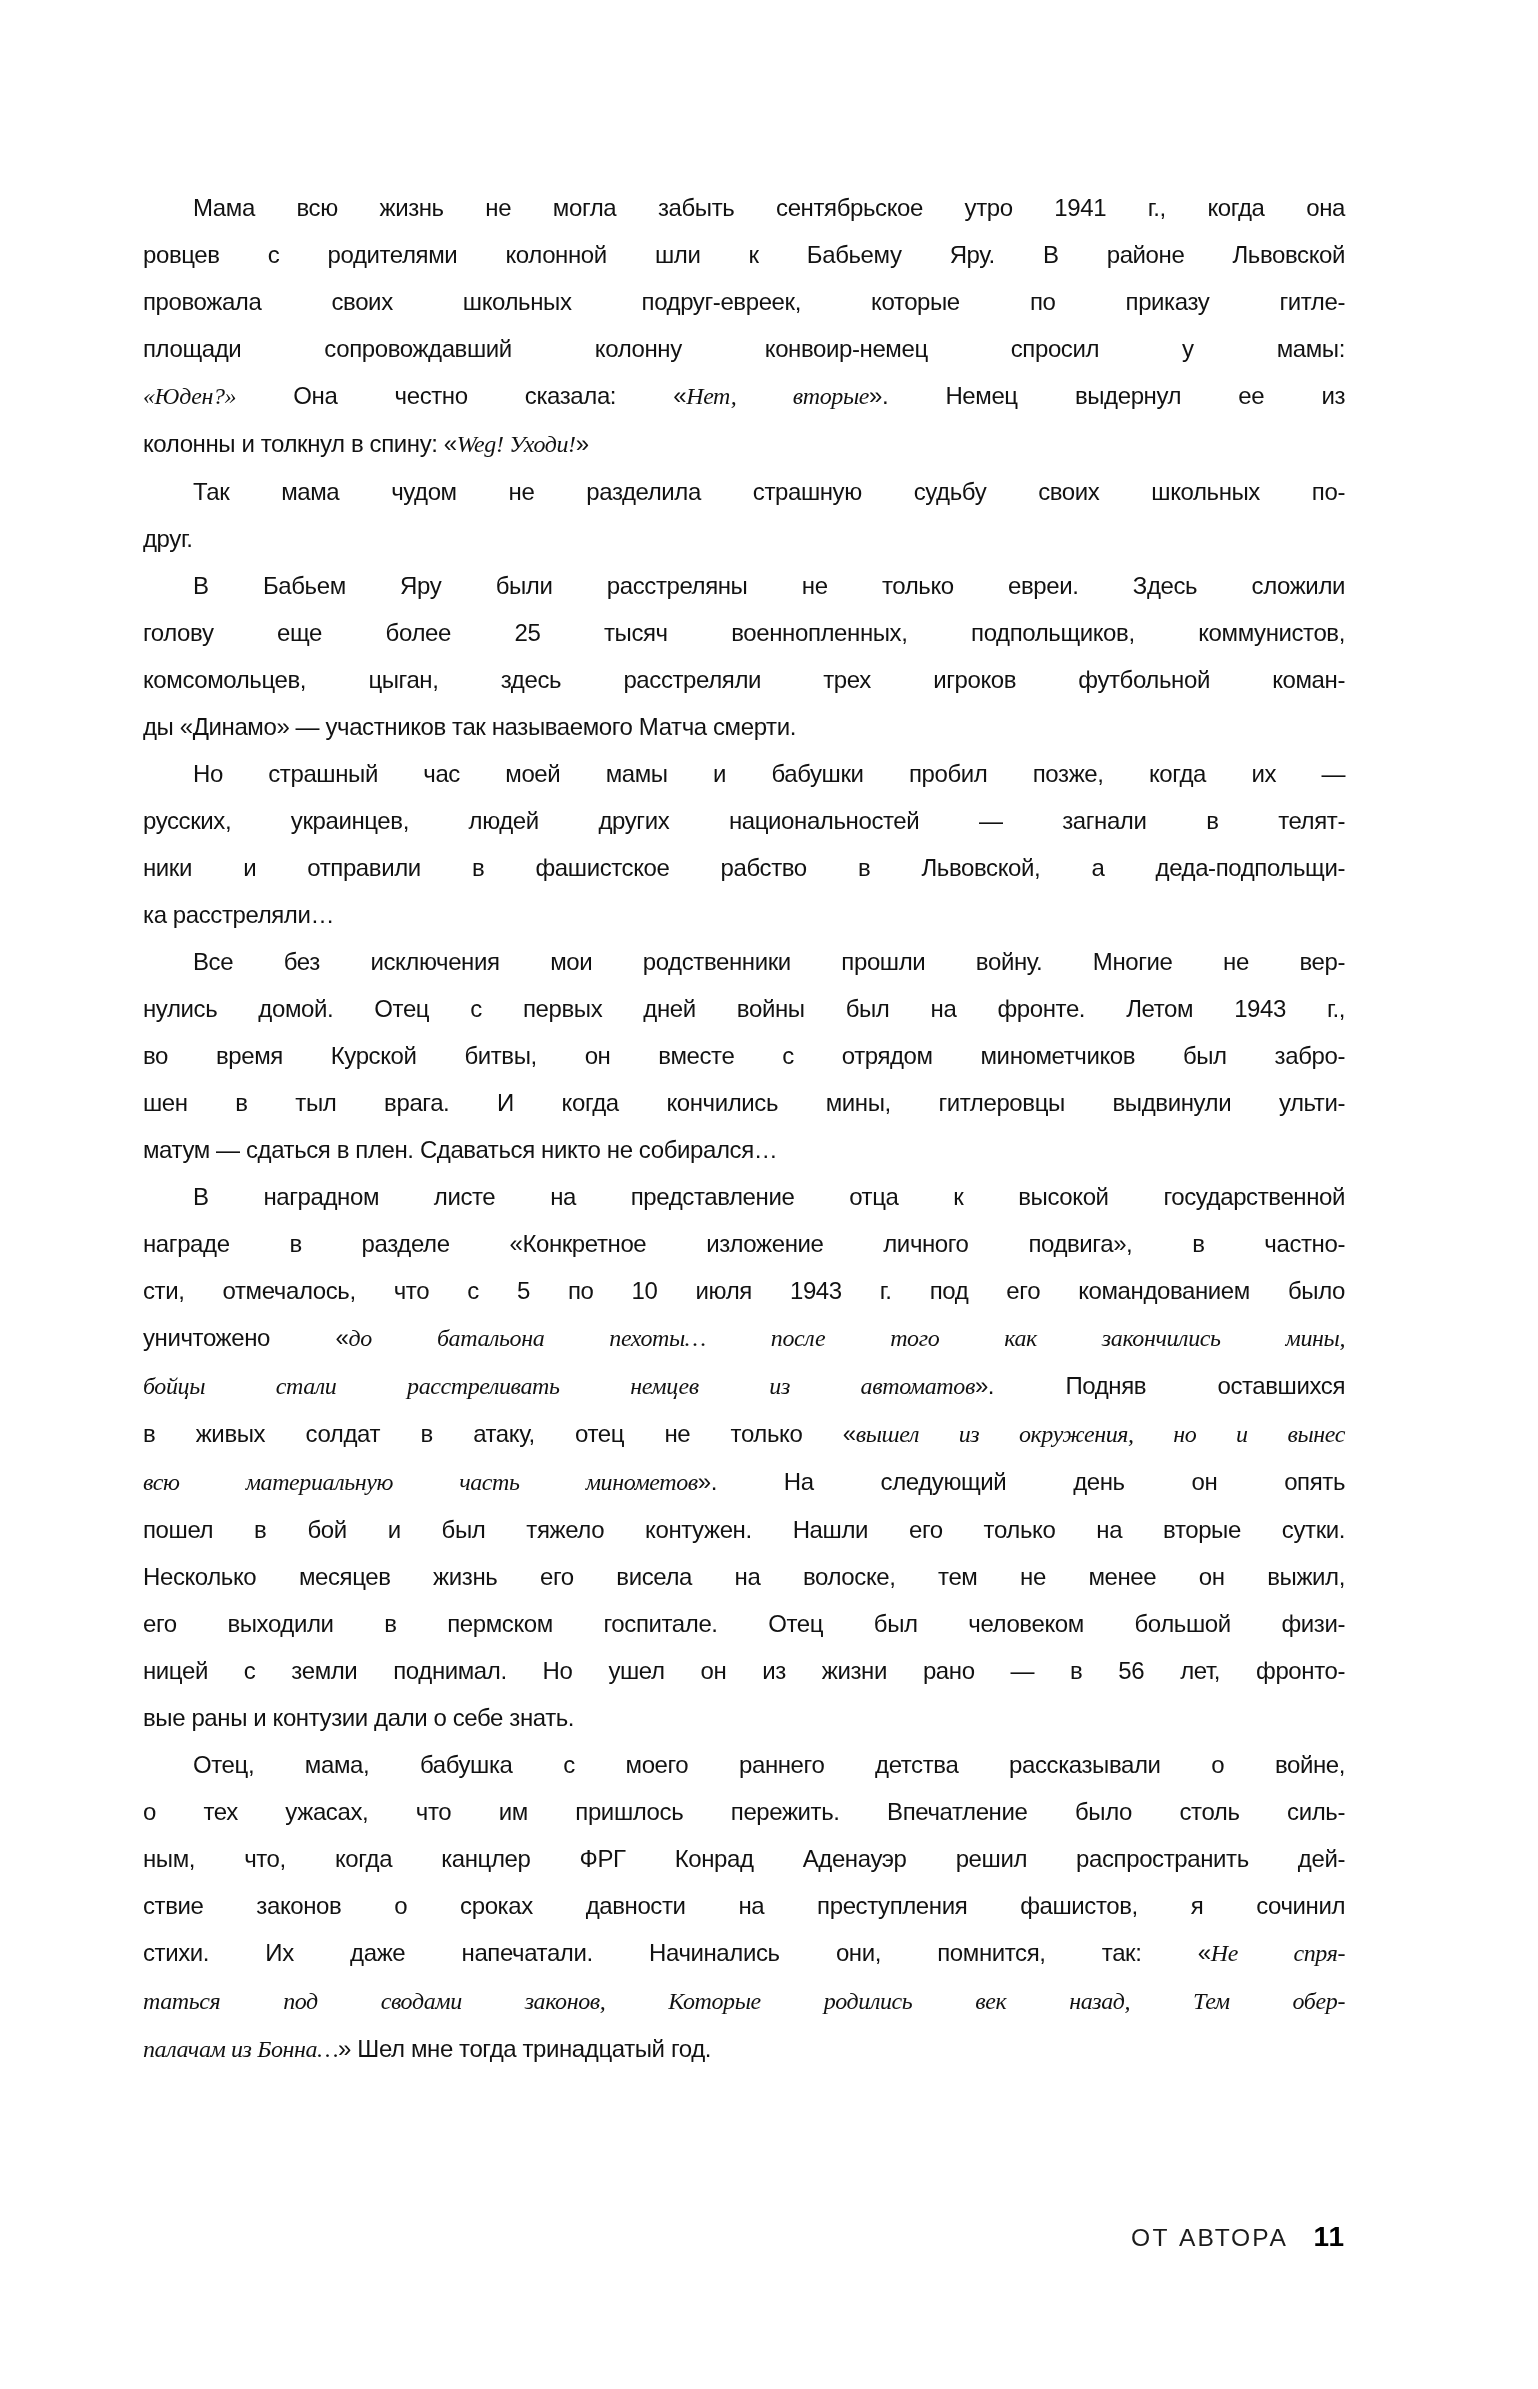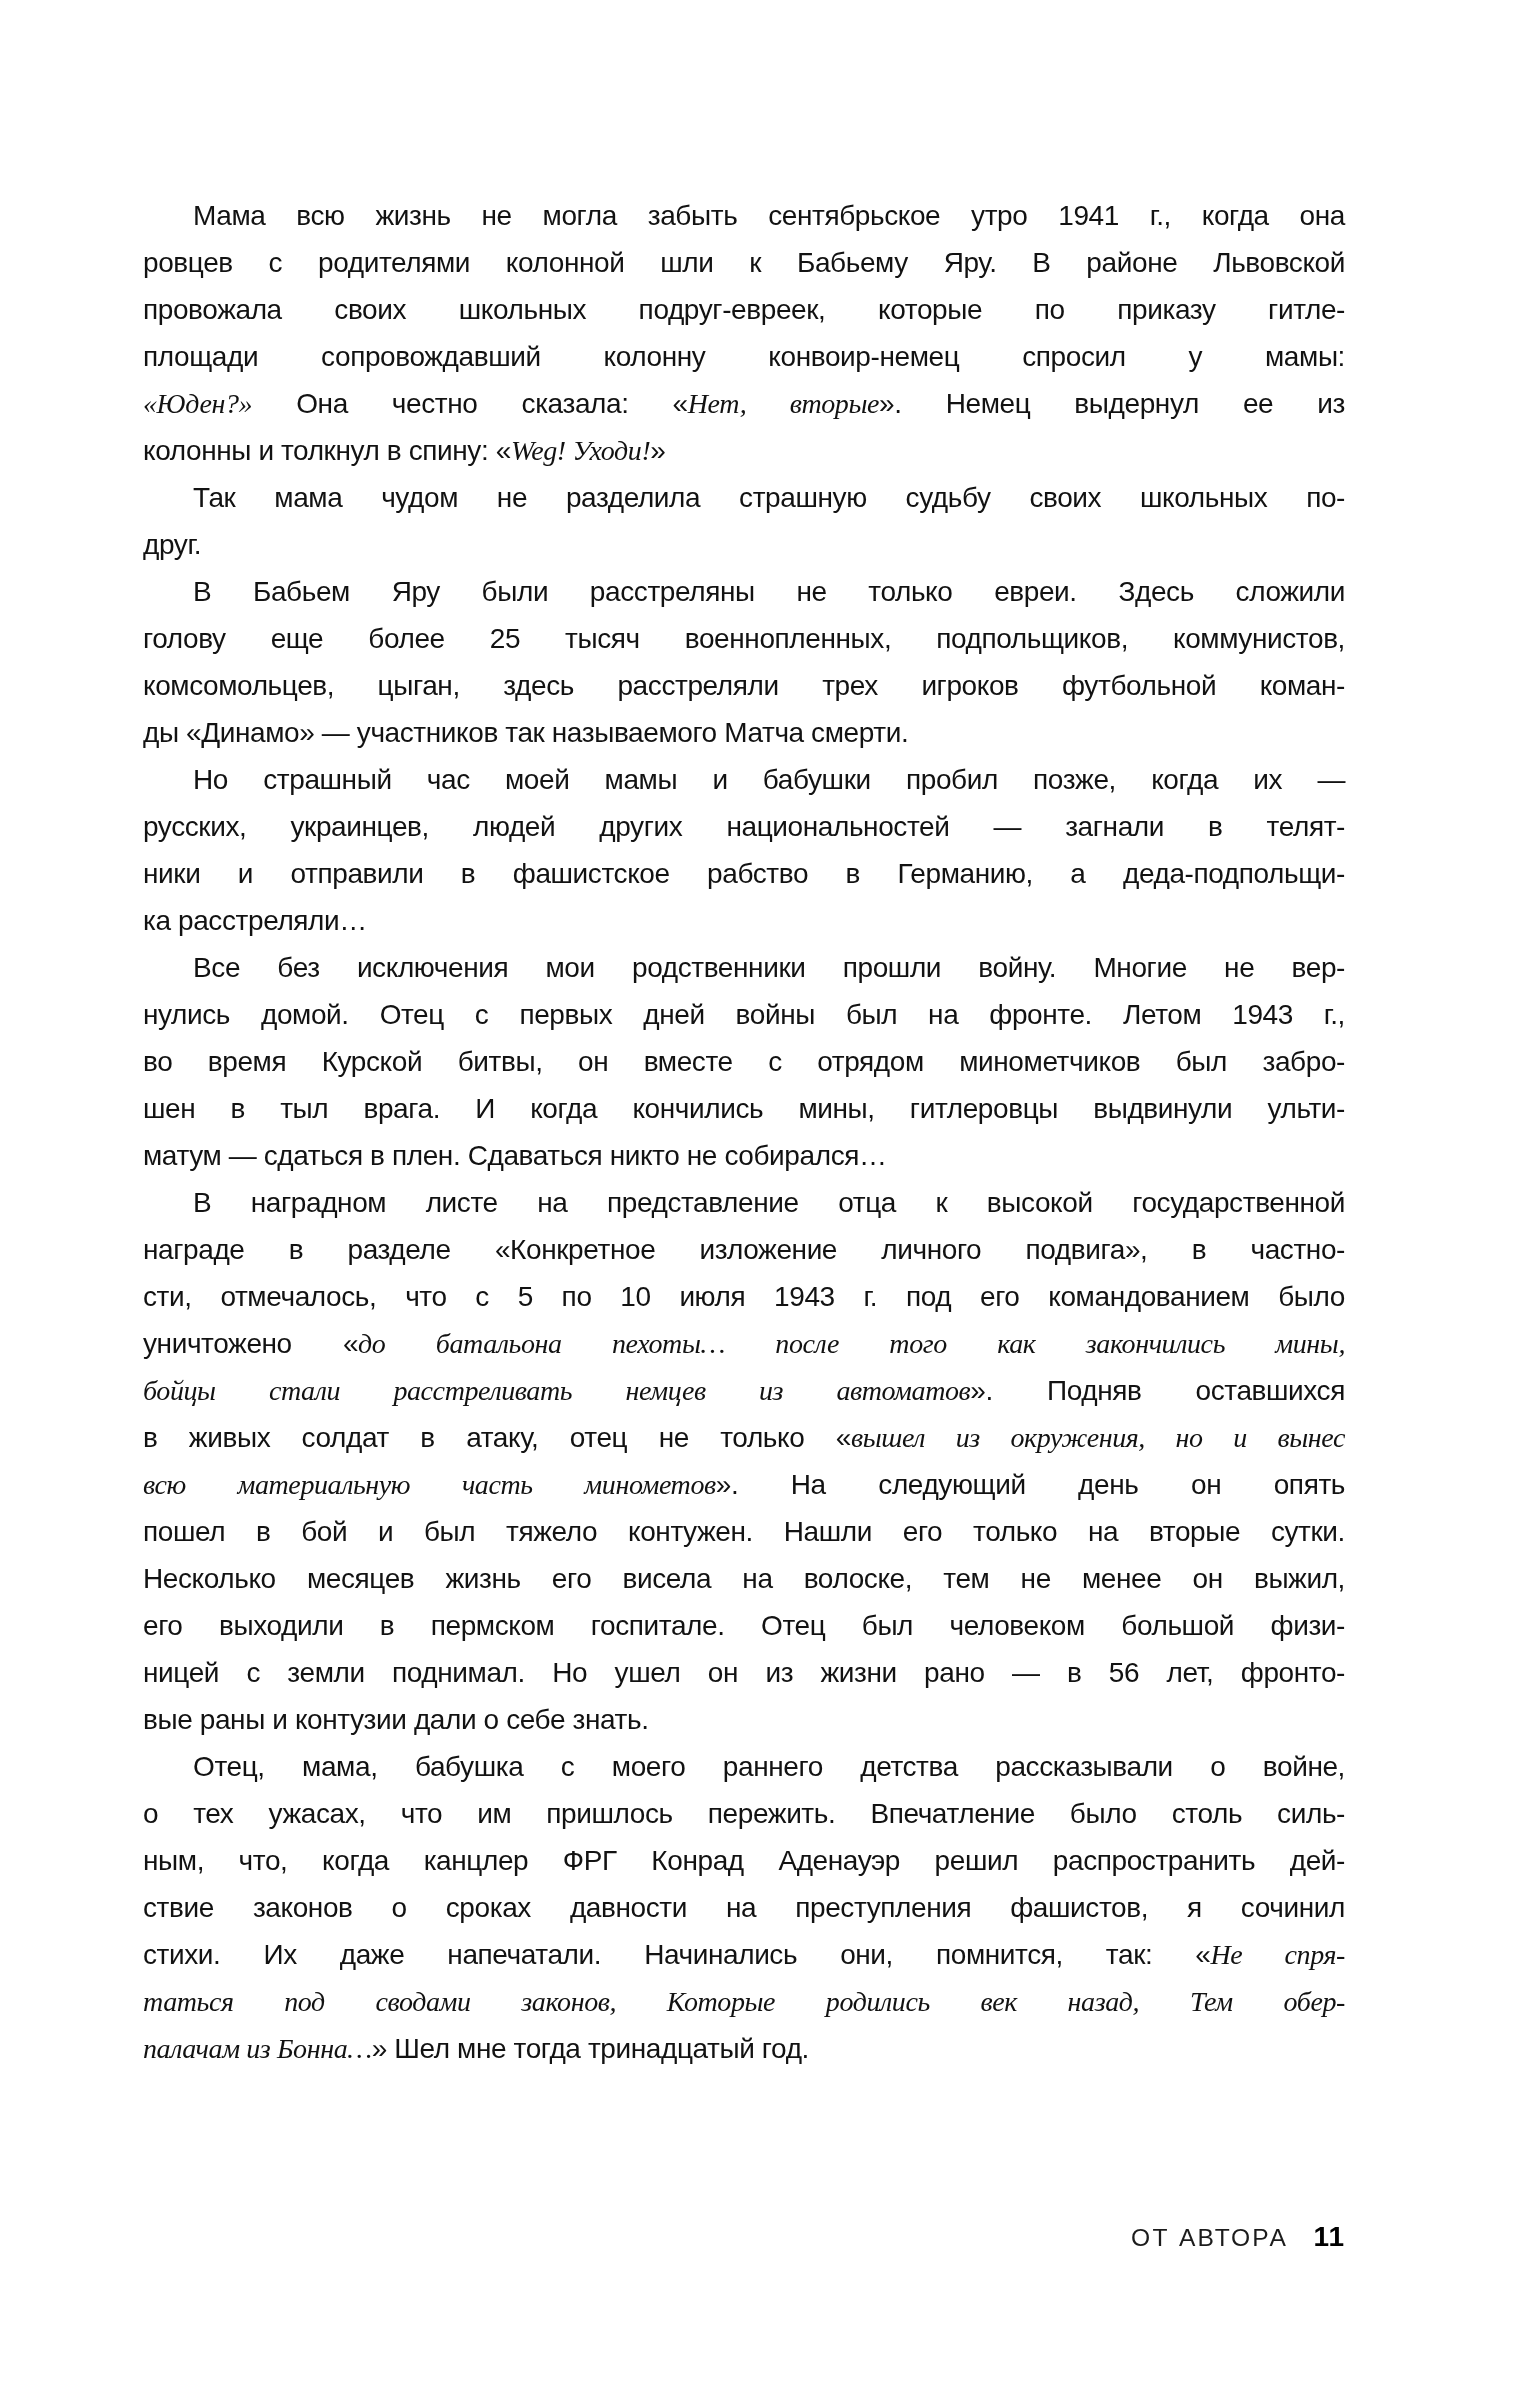--- a/index.html
+++ b/index.html
@@ -12,23 +12,23 @@
     width: 1539px;
     height: 2389px;
     background: #ffffff;
     font-family: "Liberation Sans", "DejaVu Sans", sans-serif;
     color: #121212;
     overflow: hidden;
   }
   .text-block {
     position: absolute;
     left: 143px;
-    top: 192px;
+    top: 184px;
     width: 1202px;
-    font-size: 28px;
+    font-size: 24px;
     line-height: 47px;
     letter-spacing: -0.4px;
   }
   .paragraph { margin: 0; }
   .line {
     text-align: justify;
     text-align-last: justify;
     min-height: 47px;
   }
   .line.last { text-align-last: left; }
@@ -75,21 +75,21 @@
       </div>
       <div class="paragraph">
         <div class="line first"><span>В Бабьем Яру были расстреляны не только евреи. Здесь сложили</span></div>
         <div class="line"><span>голову еще более 25 тысяч военнопленных, подпольщиков, коммунистов,</span></div>
         <div class="line"><span>комсомольцев, цыган, здесь расстреляли трех игроков футбольной коман-</span></div>
         <div class="line last"><span>ды «Динамо» — участников так называемого Матча смерти.</span></div>
       </div>
       <div class="paragraph">
         <div class="line first"><span>Но страшный час моей мамы и бабушки пробил позже, когда их —</span></div>
         <div class="line"><span>русских, украинцев, людей других национальностей — загнали в телят-</span></div>
-        <div class="line"><span>ники и отправили в фашистское рабство в Германию, а деда-подпольщи-</span></div>
+        <div class="line"><span>ники и отправили в фашистское рабство в Львовской, а деда-подпольщи-</span></div>
         <div class="line last"><span>ка расстреляли…</span></div>
       </div>
       <div class="paragraph">
         <div class="line first"><span>Все без исключения мои родственники прошли войну. Многие не вер-</span></div>
         <div class="line"><span>нулись домой. Отец с первых дней войны был на фронте. Летом 1943 г.,</span></div>
         <div class="line"><span>во время Курской битвы, он вместе с отрядом минометчиков был забро-</span></div>
         <div class="line"><span>шен в тыл врага. И когда кончились мины, гитлеровцы выдвинули ульти-</span></div>
         <div class="line last"><span>матум — сдаться в плен. Сдаваться никто не собирался…</span></div>
       </div>
       <div class="paragraph">

